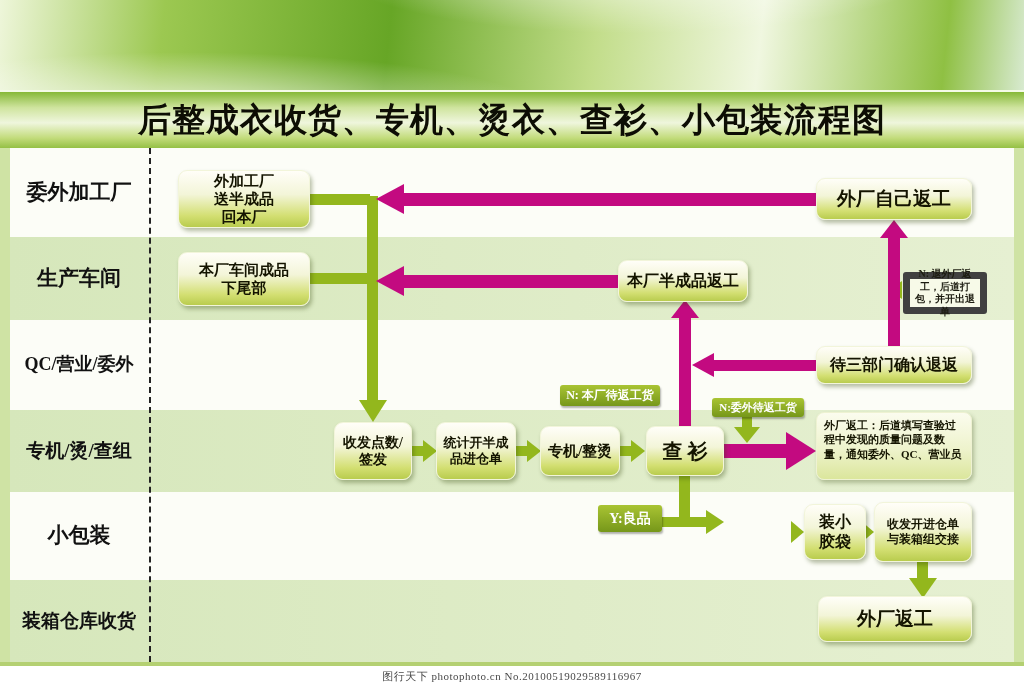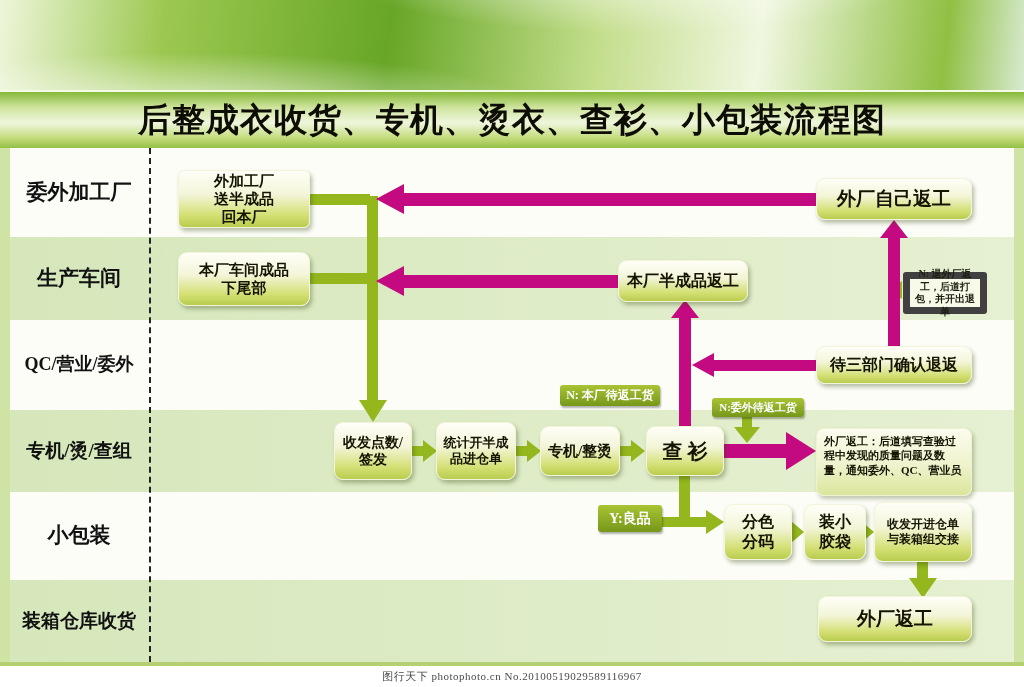--- a/index.html
+++ b/index.html
@@ -114,31 +114,30 @@
 
   <div class="sh m" style="left:888px;top:238px;width:12px;height:108px;"></div>
   <div class="tri" style="left:880px;top:220px;border-left:14px solid transparent;border-right:14px solid transparent;border-bottom:18px solid #c30a80;"></div>
 
   <div class="sh m" style="left:714px;top:360px;width:102px;height:11px;"></div>
   <div class="tri" style="left:692px;top:353px;border-top:12px solid transparent;border-bottom:12px solid transparent;border-right:22px solid #c30a80;"></div>
 
   <div class="sh m" style="left:724px;top:444px;width:62px;height:14px;"></div>
   <div class="tri" style="left:786px;top:432px;border-top:19px solid transparent;border-bottom:19px solid transparent;border-left:30px solid #c30a80;"></div>
 
-  <div class="node" style="left:178px;top:170px;width:132px;height:58px;font-size:15px;padding:2px 32px;border-radius:6px;">外加工厂送半成品回本厂</div>
+  <div class="node" style="left:178px;top:170px;width:132px;height:58px;font-size:15px;padding:2px 32px;">外加工厂送半成品回本厂</div>
   <div class="node" style="left:816px;top:178px;width:156px;height:42px;font-size:19px;">外厂自己返工</div>
   <div class="node" style="left:178px;top:252px;width:132px;height:54px;font-size:15px;padding:2px 18px;">本厂车间成品下尾部</div>
   <div class="node" style="left:618px;top:260px;width:130px;height:42px;font-size:16px;">本厂半成品返工</div>
   <div class="node" style="left:816px;top:346px;width:156px;height:38px;font-size:16px;">待三部门确认退返</div>
   <div class="node" style="left:334px;top:422px;width:78px;height:58px;font-size:14px;padding:2px 3px;">收发点数/签发</div>
   <div class="node" style="left:436px;top:422px;width:80px;height:58px;font-size:13px;padding:2px 5px;">统计开半成品进仓单</div>
   <div class="node" style="left:540px;top:426px;width:80px;height:50px;font-size:15px;">专机/整烫</div>
   <div class="node" style="left:646px;top:426px;width:78px;height:50px;font-size:20px;">查 衫</div>
-  <div class="note" style="left:816px;top:428px;width:156px;height:68px;font-size:11px;">外厂返工：后道填写查验过程中发现的质量问题及数量，通知委外、QC、营业员</div>
-  <div class="node" style="left:724px;top:504px;width:68px;height:56px;font-size:16px;padding:2px 14px;">分色分码</div>
+  <div class="note" style="left:816px;top:412px;width:156px;height:68px;font-size:11px;">外厂返工：后道填写查验过程中发现的质量问题及数量，通知委外、QC、营业员</div>
   <div class="node" style="left:804px;top:504px;width:62px;height:56px;font-size:16px;padding:2px 12px;">装小胶袋</div>
   <div class="node" style="left:874px;top:502px;width:98px;height:60px;font-size:12px;padding:2px 12px;">收发开进仓单与装箱组交接</div>
   <div class="node" style="left:818px;top:596px;width:154px;height:46px;font-size:19px;">外厂返工</div>
 
   <div class="glabel" style="left:560px;top:385px;width:100px;height:21px;font-size:12px;">N: 本厂待返工货</div>
   <div class="glabel" style="left:712px;top:398px;width:92px;height:19px;font-size:11px;">N:委外待返工货</div>
   <div class="wlabel" style="left:903px;top:272px;width:84px;height:42px;font-size:10px;">N: 退外厂返工，后道打包，并开出退单</div>
   <div class="glabel" style="left:598px;top:505px;width:64px;height:27px;font-size:14px;">Y:良品</div>
 
   <div class="bstrip"></div>

